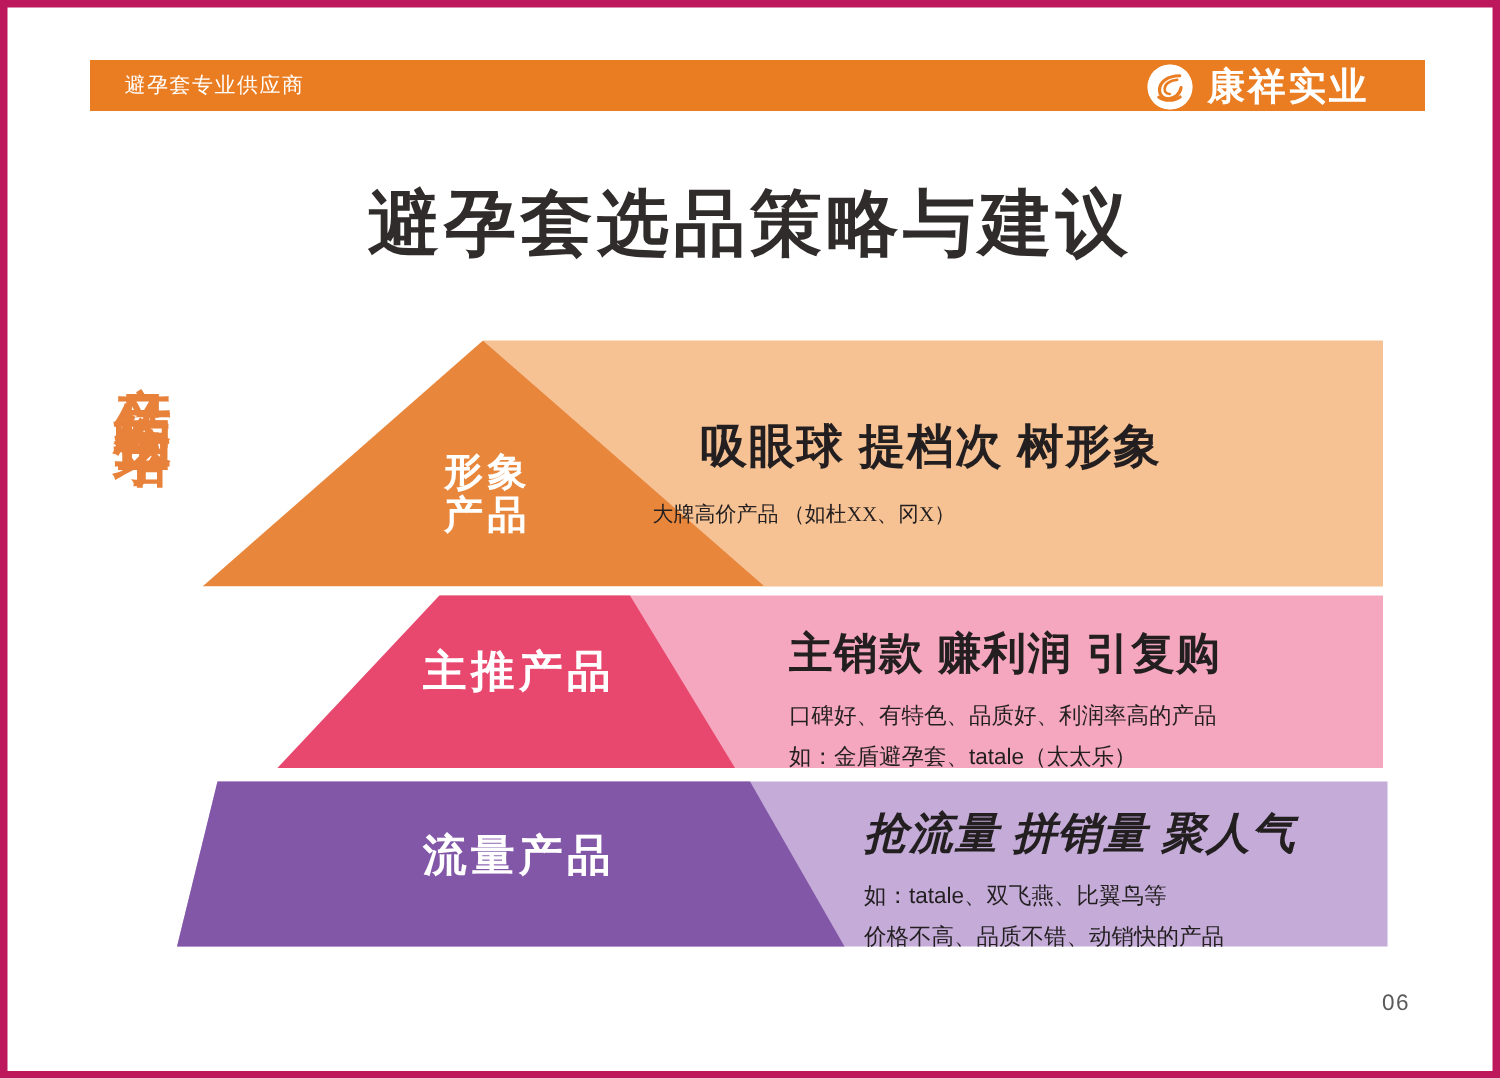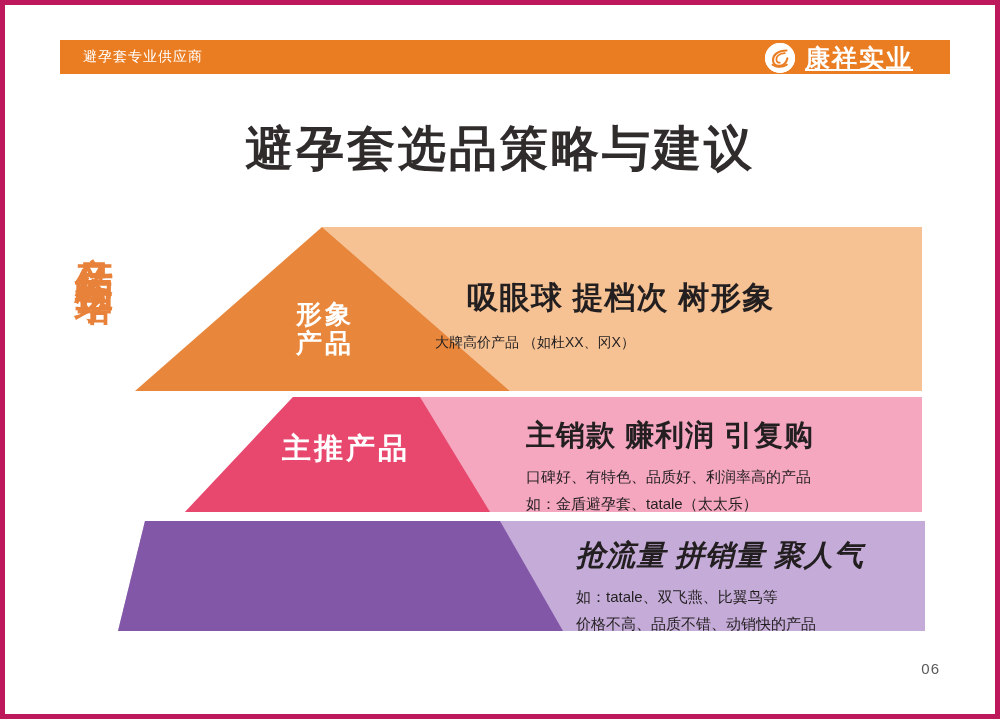--- a/index.html
+++ b/index.html
@@ -55,21 +55,20 @@
     flex: 0 0 auto;
   }
   .brand-mark svg { display: block; }
   .brand-name {
     font-size: 25px;
     font-weight: bold;
     color: #ffffff;
     letter-spacing: 2px;
     white-space: nowrap;
     line-height: 1;
-    text-decoration: underline;
   }
 
   
   .slide-title {
     position: absolute;
     left: 0;
     right: 0;
     top: 112px;
     text-align: center;
     font-size: 48px;
@@ -122,21 +121,21 @@
   .tier-sub {
     font-size: 15px;
     color: #231f20;
     white-space: nowrap;
     margin-top: 12px;
   }
   .tier-sub + .tier-sub { margin-top: 8px; }
 
   .copy1 { left: 430px; top: 272px; }
   .copy1 .tier-headline { font-size: 31px; padding-left: 32px; }
-  .copy1 .tier-sub { font-size: 14px; margin-top: 15px; }
+  .copy1 .tier-sub { font-size: 14px; margin-top: 15px; font-family: Liberation Serif, serif; }
 
   .copy2 { left: 521px; top: 411px; }
   .copy2 .tier-headline { font-size: 29px; }
   .copy2 .tier-sub { font-size: 15px; }
 
   .copy3 { left: 571px; top: 531px; }
   .copy3 .tier-headline { font-size: 29px; font-style: italic; }
   .copy3 .tier-sub { font-size: 15px; }
 
   
@@ -187,20 +186,21 @@
       <polygon id="t2-dark" points="288,392 415,392 485,507 180,507" fill="#E8486E"></polygon>
 
       <polygon id="t3-light" points="140,516 920,516 920,626 113,626" fill="#C4ABD8"></polygon>
       <polygon id="t3-dark" points="140,516 495,516 558,626 113,626" fill="#8257A8"></polygon>
     </svg>
   </div>
 
   <div class="tier-name t1">形象
 产品</div>
   <div class="tier-name t2">主推产品</div>
+  <div class="tier-name t3">流量产品</div>
 
   <div class="tier-copy copy1">
     <div class="tier-headline">吸眼球 提档次 树形象</div>
     <div class="tier-sub">大牌高价产品 （如杜XX、冈X）</div>
   </div>
 
   <div class="tier-copy copy2">
     <div class="tier-headline">主销款 赚利润 引复购</div>
     <div class="tier-sub">口碑好、有特色、品质好、利润率高的产品</div>
     <div class="tier-sub">如：金盾避孕套、tatale（太太乐）</div>

